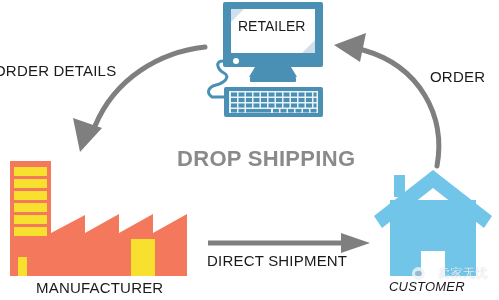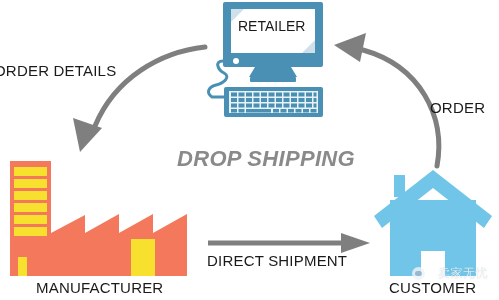--- a/index.html
+++ b/index.html
@@ -29,47 +29,46 @@
     letter-spacing: 0.2px;
     white-space: nowrap;
   }
   #label-order-details {
     left: -6px;
     top: 62px;
   }
   #label-order {
     left: 430px;
     top: 68px;
-    margin-top: 31px;
   }
   #label-direct-shipment {
     left: 207px;
     top: 252px;
   }
   #label-manufacturer {
     left: 36px;
     top: 279px;
     font-size: 15px;
   }
   #label-customer {
     left: 389px;
     top: 279px;
-    font-size: 15px;
+    font-size: 13px;
+    font-style: italic;
   }
   #title-drop-shipping {
     position: absolute;
     left: 177px;
     top: 146px;
     font-family: "Liberation Sans", sans-serif;
     font-size: 22px;
     font-weight: bold;
     color: #8a8a8a;
     letter-spacing: 0.3px;
     white-space: nowrap;
-    font-style: italic;
   }
   #retailer-screen-text {
     position: absolute;
     left: 238px;
     top: 18px;
     font-family: "Liberation Sans", sans-serif;
     font-size: 14px;
     color: #1a1a1a;
     white-space: nowrap;
   }

